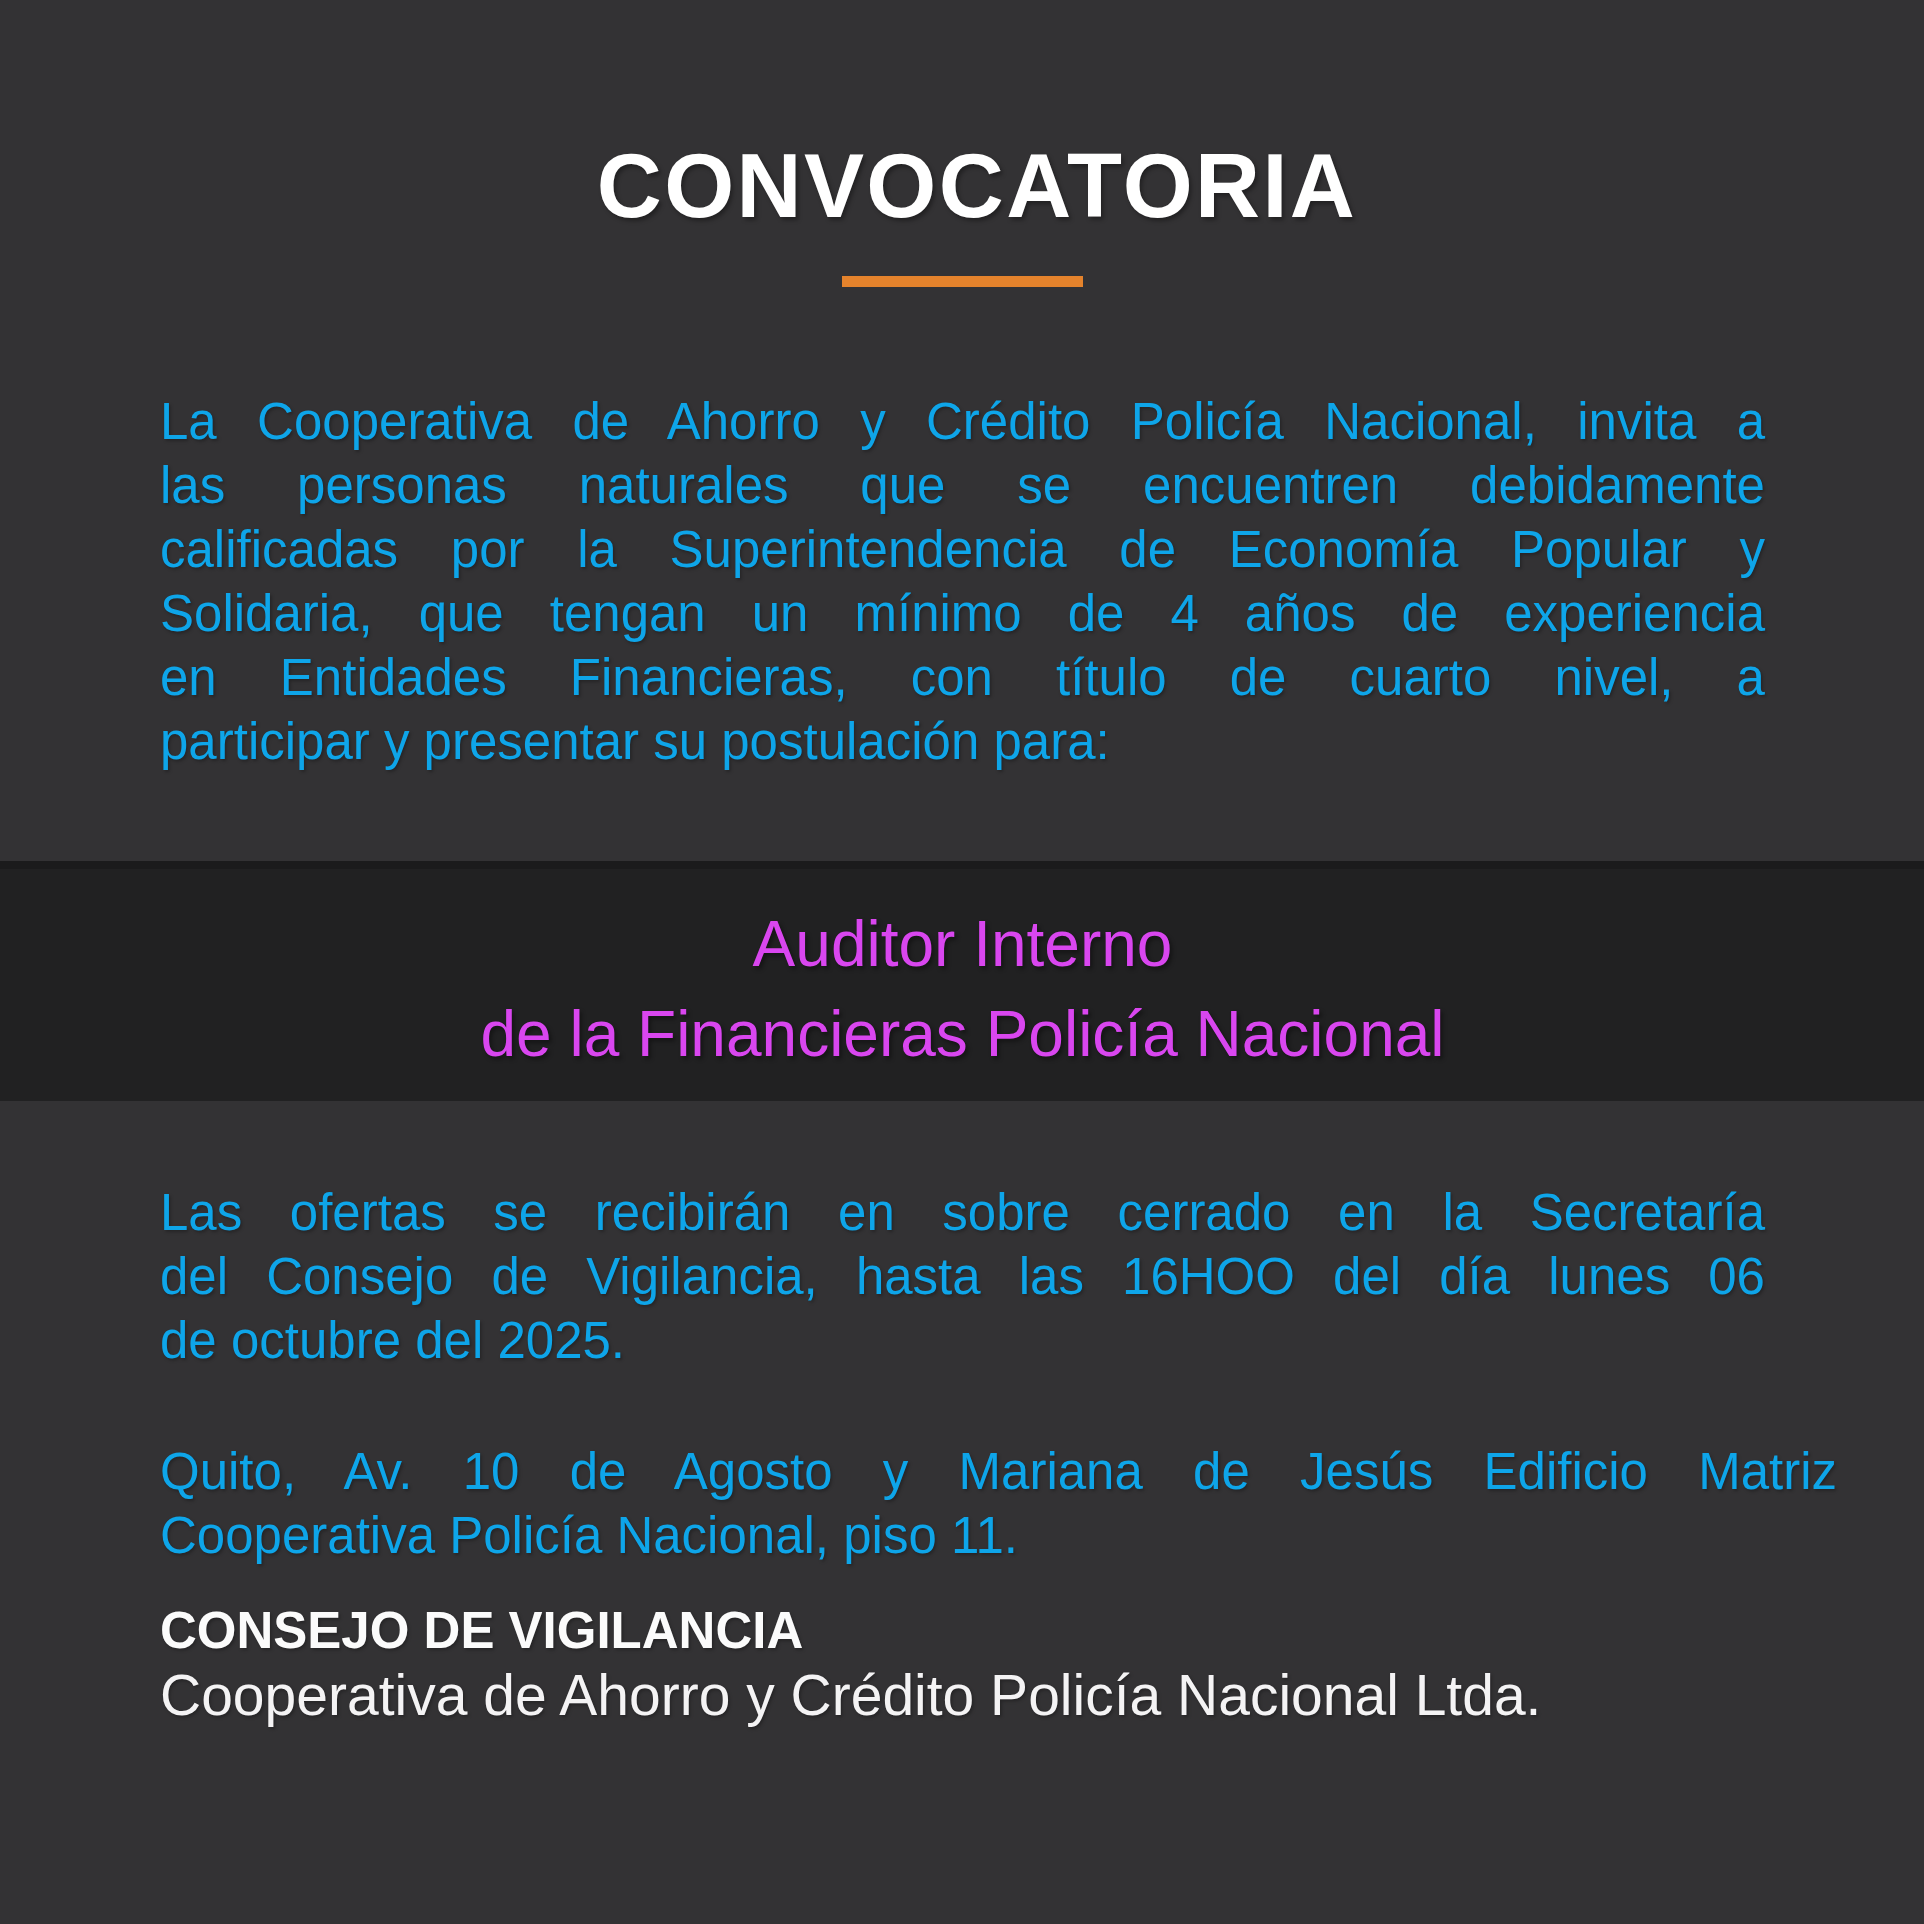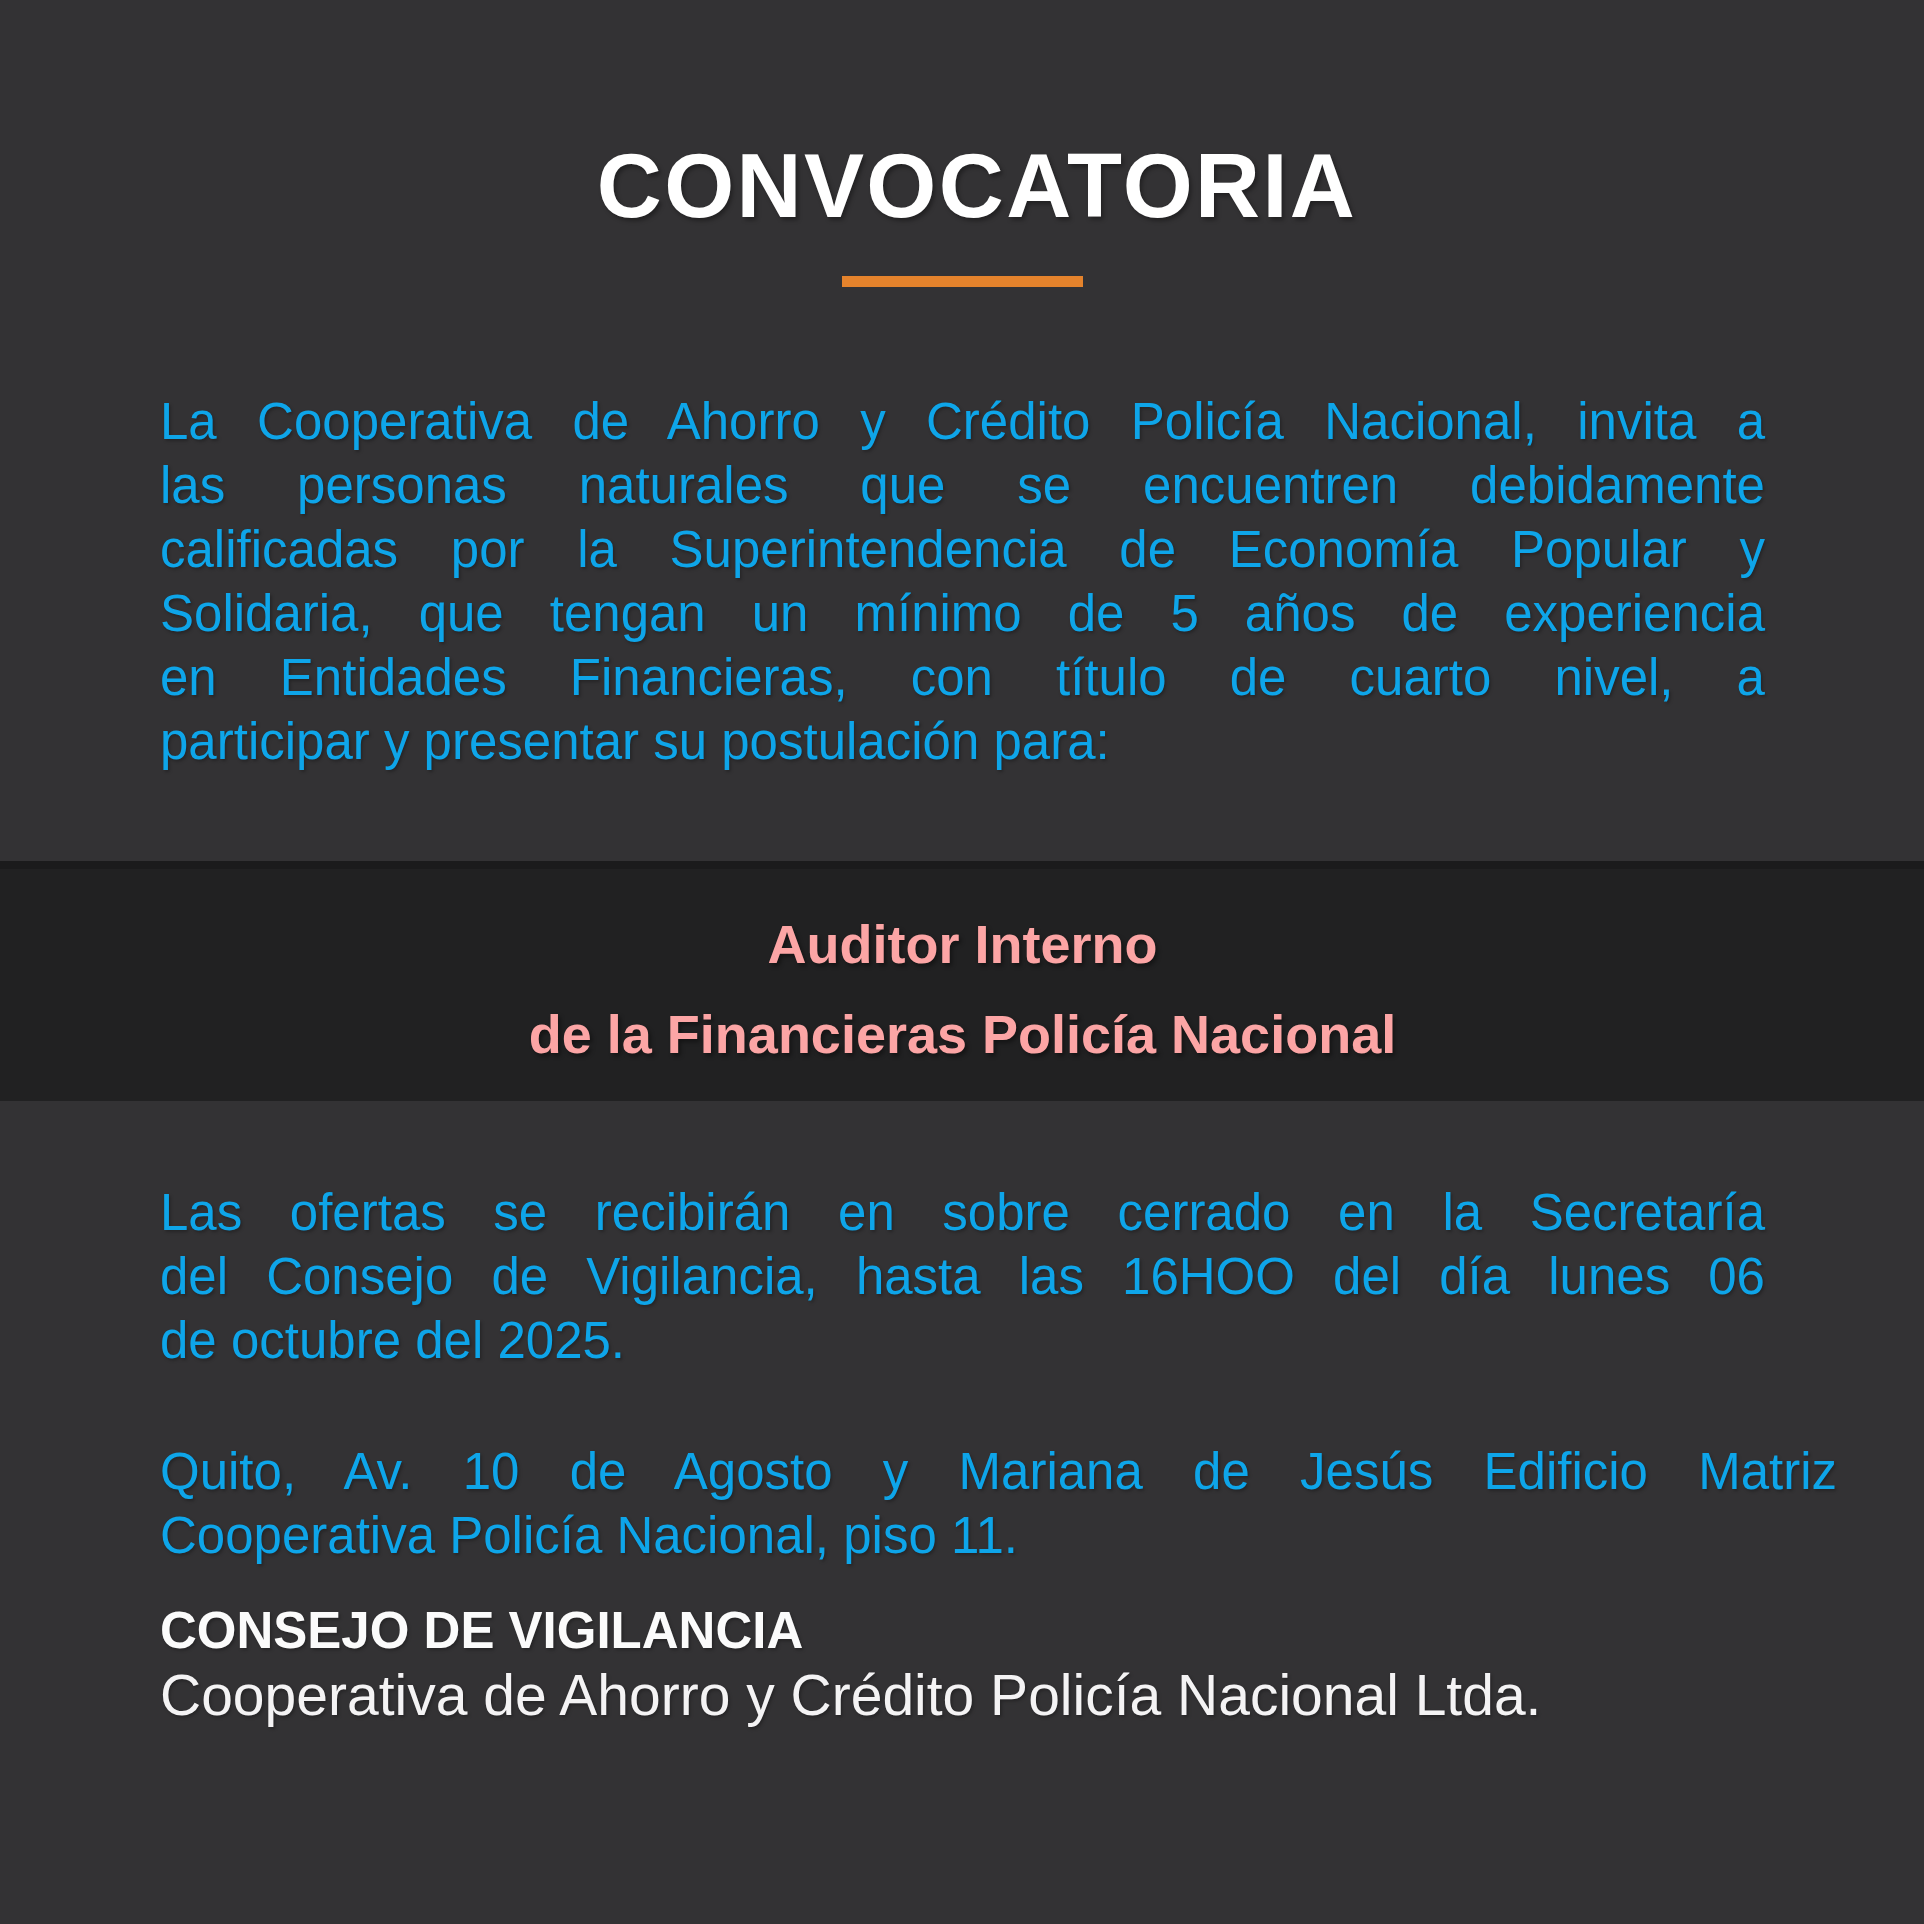--- a/index.html
+++ b/index.html
@@ -44,24 +44,24 @@
   .band {
     margin-top:87px;
     height:232px;
     border-top:8px solid #1B1B1C;
     background:#212122;
     box-sizing:content-box;
   }
   .band-heading {
     padding-top:30.5px;
     text-align:center;
-    font-size:54px;
+    font-size:64px;
     line-height:90px;
-    font-weight:700;
-    color:#fca5a5;
+    font-weight:400;
+    color:#d946ef;
     text-shadow:2.4px 3.2px 4px rgba(0,0,0,0.4);
   }
   .signature { margin:31px 160px 0 160px; }
   .sig-heading {
     font-size:51px;
     line-height:64px;
     font-weight:700;
     color:#FBFBFB;
     text-shadow:1.6px 2.4px 3.2px rgba(0,0,0,0.28);
   }
@@ -82,21 +82,21 @@
 <div class="page" style="background: rgb(51, 50, 52);">
 
   <div class="title">CONVOCATORIA</div>
 
   <div class="divider" style="background: rgb(229, 131, 44);"></div>
 
   <div class="body-text intro">
       <div class="jline">La Cooperativa de Ahorro y Crédito Policía Nacional, invita a</div>
       <div class="jline">las personas naturales que se encuentren debidamente</div>
       <div class="jline">calificadas por la Superintendencia de Economía Popular y</div>
-      <div class="jline">Solidaria, que tengan un mínimo de 5 años de experiencia</div>
+      <div class="jline">Solidaria, que tengan un mínimo de 4 años de experiencia</div>
       <div class="jline">en Entidades Financieras, con título de cuarto nivel, a</div>
       <div class="lline">participar y presentar su postulación para:</div>
     </div>
 
   <div class="band" style="background: rgb(33, 33, 34); border-top-color: rgb(27, 27, 28);">
     <div class="band-heading">
         <div class="cline">Auditor Interno</div>
         <div class="cline">de la Financieras Policía Nacional</div>
       </div>
   </div>

